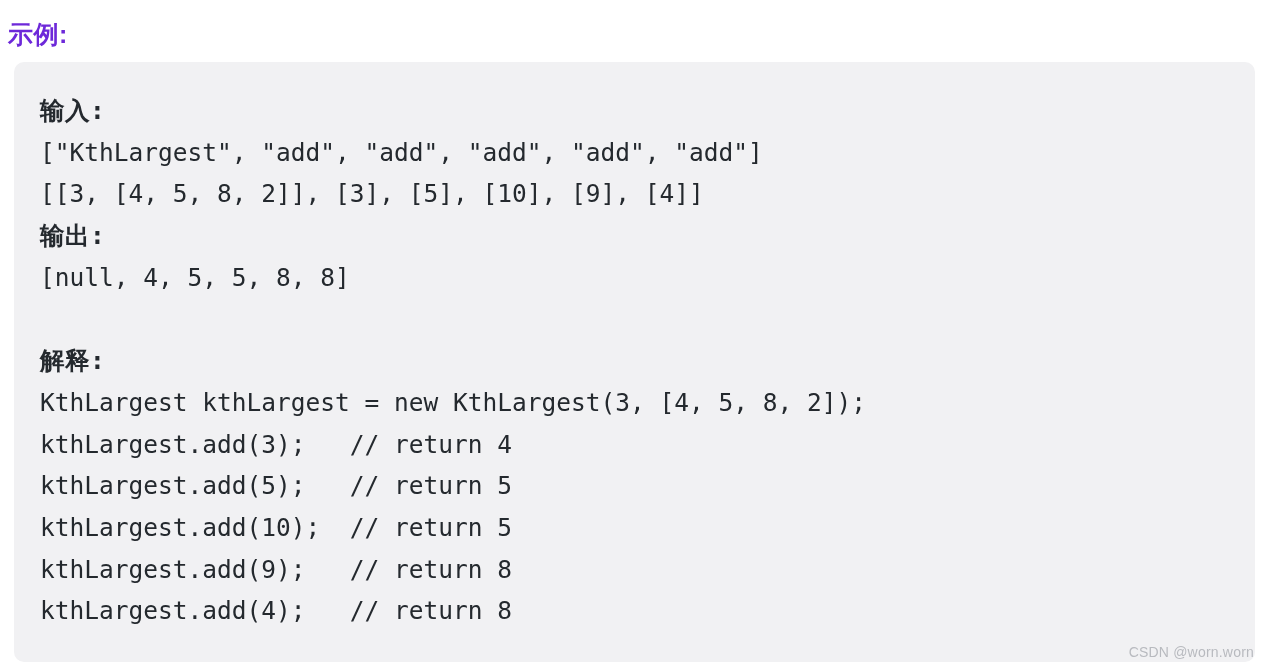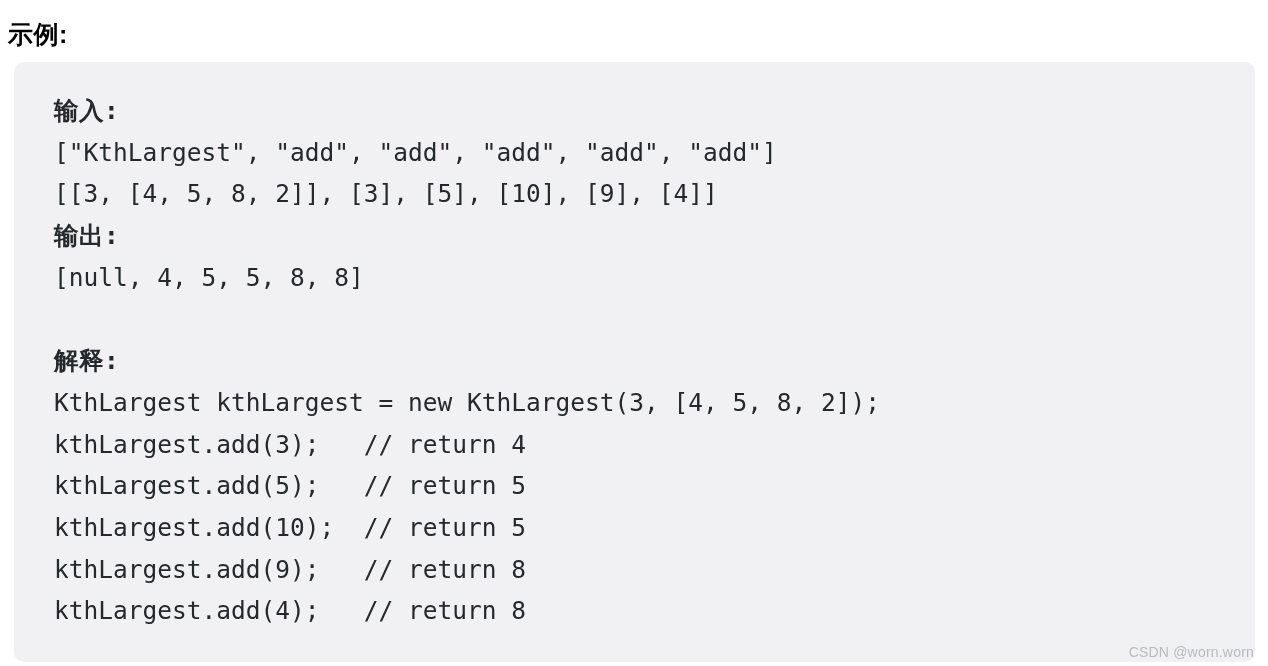--- a/index.html
+++ b/index.html
@@ -18,35 +18,35 @@
     position: relative;
     width: 1268px;
     height: 666px;
   }
   .section-title {
     position: absolute;
     left: 8px;
     top: 17px;
     font-size: 25px;
     font-weight: bold;
-    color: #000000;
+    color: #6d28d9;
     letter-spacing: 0.5px;
     line-height: 34px;
     white-space: pre;
   }
   .code-block {
     position: absolute;
     left: 14px;
     top: 62px;
     width: 1241px;
     height: 600px;
     background: #f1f1f3;
     border-radius: 10px;
     box-sizing: border-box;
-    padding: 28px 0 0 40px;
+    padding: 28px 0 0 26px;
     overflow: hidden;
   }
   .code-lines {
     font-family: "DejaVu Sans Mono", "Liberation Mono", monospace;
     font-size: 24.5px;
     line-height: 41.7px;
     color: #24292e;
     white-space: pre;
     letter-spacing: 0px;
   }

